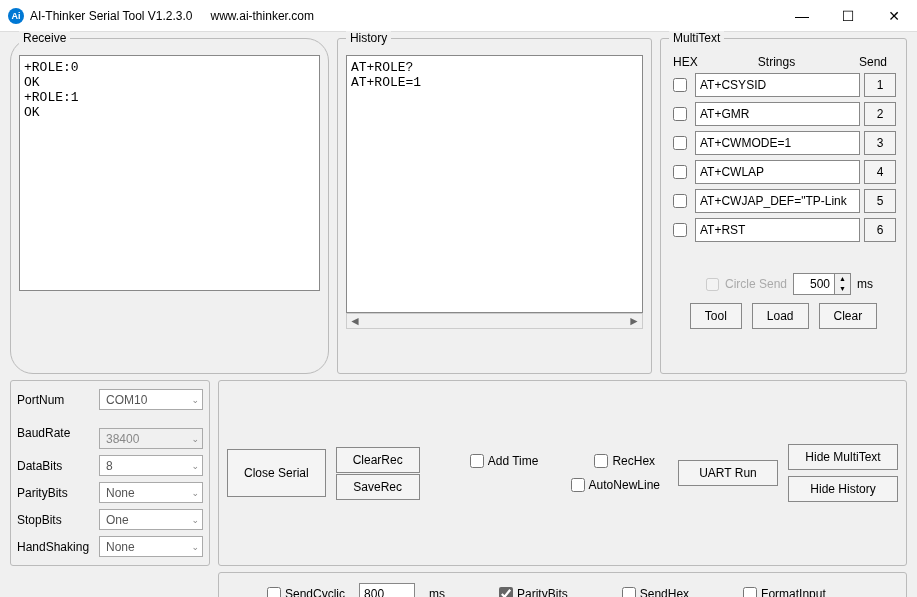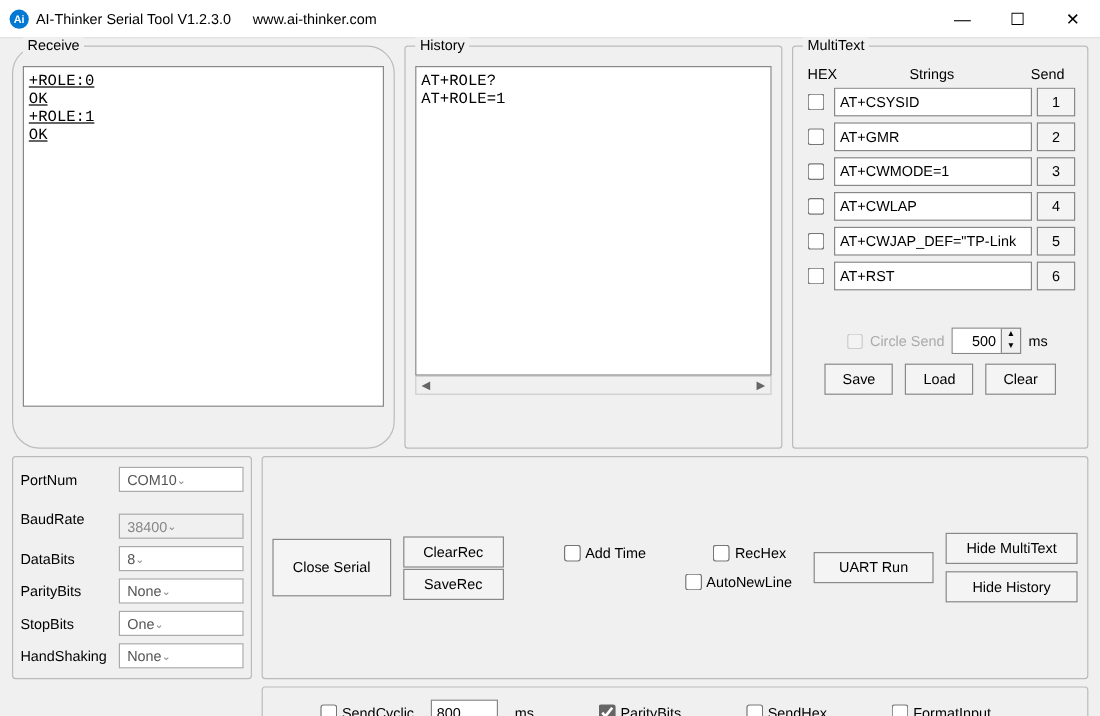--- a/index.html
+++ b/index.html
@@ -15,21 +15,21 @@
 .content { flex: 1; padding: 6px 10px 4px 10px; display: flex; flex-direction: column; gap: 6px; }
 
 .row1 { display: flex; gap: 8px; height: 336px; }
 .group { border: 1px solid #bbb; border-radius: 3px; position: relative; padding: 16px 8px 8px 8px; background: #f0f0f0; }
 .group-title { position: absolute; top: -8px; left: 8px; background: #f0f0f0; padding: 0 4px; font-size: 12px; }
 .receive-group { width: 328px; border-radius: 23px; }
 .history-group { width: 324px; }
 .multi-group { flex: 1; }
 
 .textarea { width: 100%; height: 100%; border: 1px solid #888; background: #fff; padding: 4px; font-family: "Courier New", monospace; font-size: 13px; resize: none; white-space: pre; overflow: auto; }
-.receive-area { height: 284px; text-decoration: underline; }
+.receive-area { height: 236px; }
 .history-wrap { position: relative; height: 258px; }
 .scroll-h { height: 16px; background: #f0f0f0; border: 1px solid #ccc; display: flex; align-items: center; justify-content: space-between; padding: 0 2px; font-size: 9px; color: #666; }
 
 .multi-head { display: flex; padding: 0 4px 4px 4px; font-size: 12px; }
 .multi-head .h-hex { width: 28px; }
 .multi-head .h-str { flex: 1; text-align: center; }
 .multi-head .h-send { width: 42px; text-align: center; }
 .multi-rows { height: 196px; overflow: hidden; }
 .multi-row { display: flex; align-items: center; gap: 4px; margin-bottom: 5px; padding: 0 2px; }
 .multi-row input[type=checkbox] { width: 14px; height: 14px; margin: 0 4px 0 2px; }
@@ -44,21 +44,21 @@
 .spin .arrows { width: 16px; display: flex; flex-direction: column; border-left: 1px solid #888; }
 .spin .arrows span { flex:1; font-size: 7px; text-align: center; line-height: 10px; }
 .btn-row { display: flex; gap: 10px; justify-content: center; margin-top: 8px; }
 .btn { border: 1px solid #888; background: #f4f4f4; height: 26px; padding: 0 14px; font-size: 12px; cursor: pointer; }
 .btn-lg { height: 48px; padding: 0 16px; }
 
 .row2 { display: flex; gap: 8px; }
 .port-group { width: 200px; border: 1px solid #bbb; border-radius: 3px; padding: 8px 6px; display: flex; flex-direction: column; gap: 6px; }
 .port-row { display: flex; align-items: center; gap: 4px; }
 .port-row label { width: 78px; font-size: 12px; }
-.combo { flex: 1; height: 21px; border: 1px solid #aaa; background: #fff; display: flex; align-items: center; padding: 0 3px 0 6px; font-size: 12px; color: #555; }
+.combo { flex: 1; height: 21px; border: 1px solid #aaa; background: #fff; display: flex; align-items: center; justify-content: space-between; padding: 0 3px 0 6px; font-size: 12px; color: #555; }
 .combo .ar { font-size: 9px; color: #888; }
 .combo.disabled { background: #f0f0f0; color: #888; margin-top: 12px; }
 
 .mid-group { flex: 1; border: 1px solid #bbb; border-radius: 3px; padding: 8px; display: flex; gap: 10px; align-items: center; }
 .mid-col1 { display: flex; }
 .mid-col2 { display: flex; flex-direction: column; gap: 1px; }
 .mid-col3 { display: flex; flex-direction: column; gap: 10px; flex: 1; }
 .mid-col4 { display: flex; flex-direction: column; gap: 6px; }
 .mid-col5 { display: flex; flex-direction: column; gap: 6px; }
 .btn-w { width: 100px; }
@@ -155,21 +155,21 @@
           <div class="spin">
             <input value="500" style="">
             <div class="arrows">
                 <span>▲</span>
                 <span>▼</span>
               </div>
           </div>
           <span>ms</span>
         </div>
         <div class="btn-row">
-          <button class="btn">Save</button>
+          <button class="btn">Tool</button>
           <button class="btn">Load</button>
           <button class="btn">Clear</button>
         </div>
       </div>
     </div>
   </div>
 
   <div class="row2">
     <div class="port-group" id="portrows">
         <div class="port-row">

